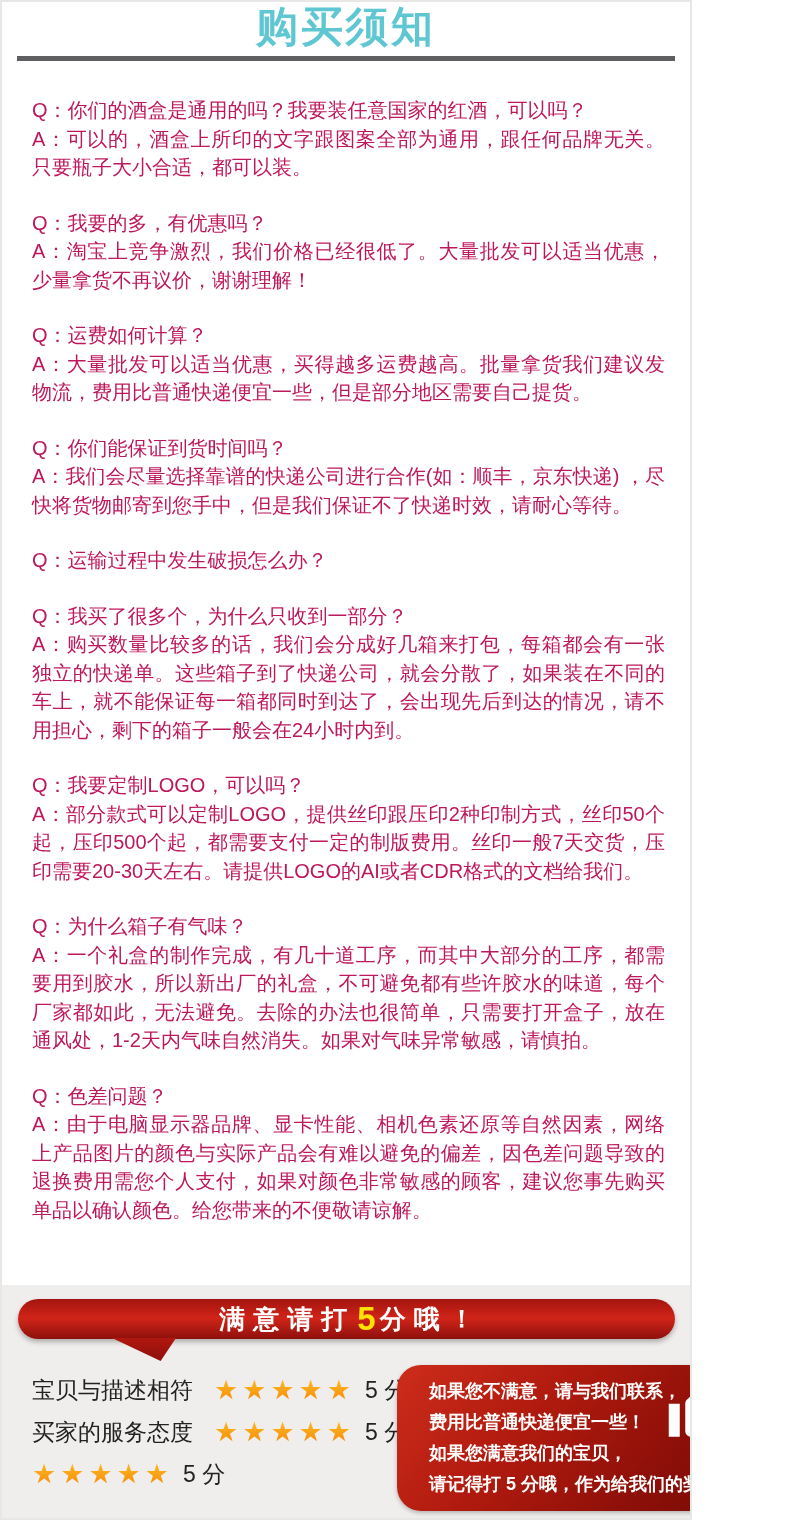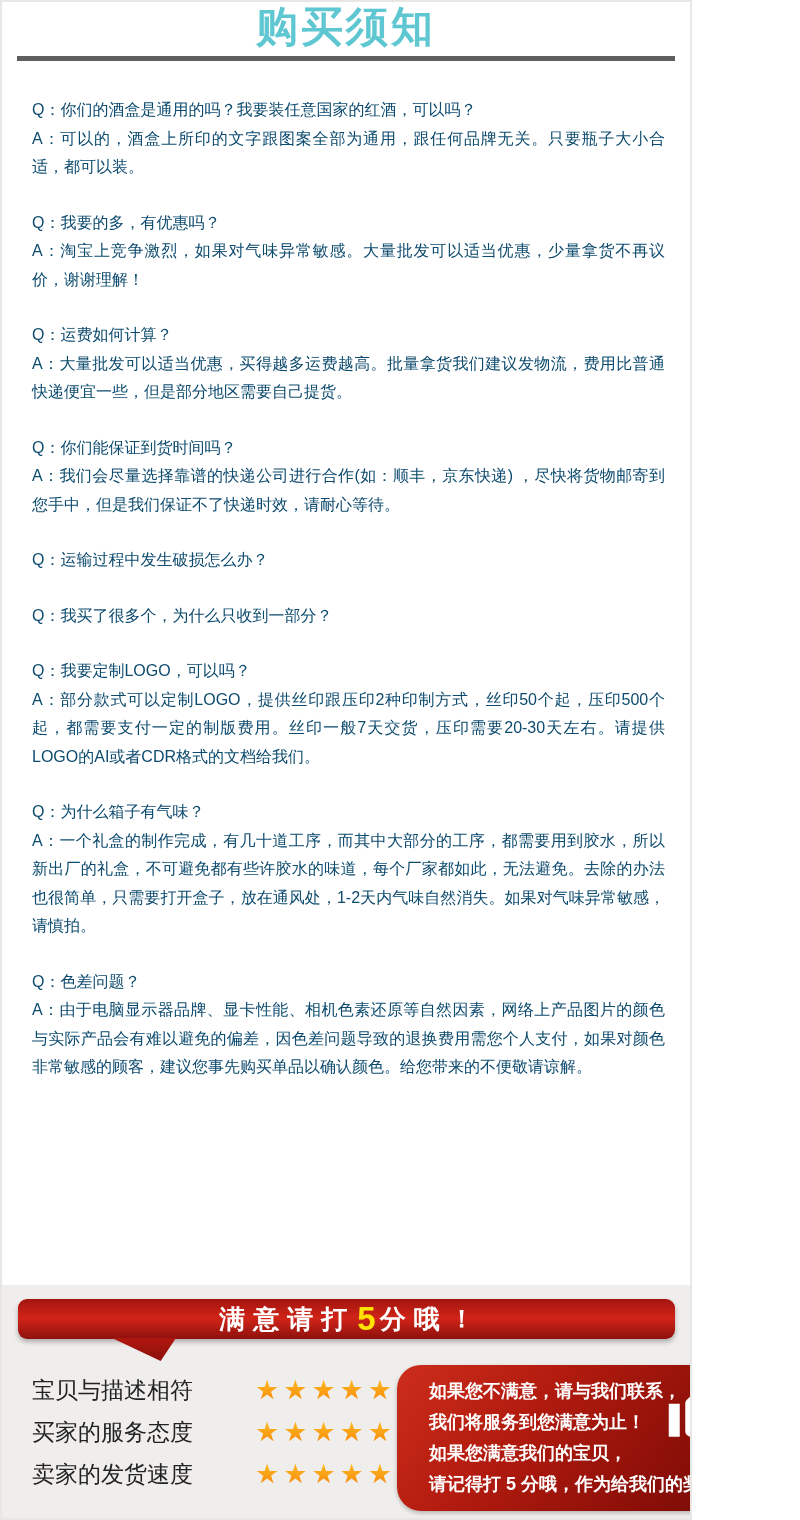--- a/index.html
+++ b/index.html
@@ -6,36 +6,36 @@
   body{width:800px;height:1520px;background:#fff;font-family:"Liberation Sans","DejaVu Sans",sans-serif;}
   .page{position:relative;width:692px;height:1520px;box-sizing:border-box;background:#ffffff;
         border:2px solid #e9e7e5;overflow:hidden;}
   
   .title{margin:0;padding-top:1px;text-align:center;font-size:42px;font-weight:bold;
          color:#5fc7d2;letter-spacing:3px;line-height:48px;}
   .rule{height:5px;background:#5f5f61;margin:5px 15px 0 15px;}
   
   .faq{padding:35px 25px 0 30px;}
   .qa{margin-bottom:27px;}
-  .qa p{margin:0;font-size:16px;line-height:28.5px;color:#0c4a6e;text-align:justify;}
+  .qa p{margin:0;font-size:20px;line-height:28.5px;color:#be185d;text-align:justify;}
   
   .footer{position:absolute;left:0;right:0;top:1283px;bottom:0;background:#f0eeec;}
-  .banner{position:absolute;left:16px;right:15px;top:14px;height:40px;border-radius:9px;
+  .banner{position:absolute;left:16px;right:15px;top:14px;height:40px;border-radius:20px;
           background:linear-gradient(#a3150f 0%,#d12418 48%,#8d100c 100%);
           box-shadow:0 3px 5px rgba(0,0,0,.28);
           display:flex;justify-content:center;align-items:center;color:#fff;font-weight:bold;}
   .banner .zh{font-size:26px;letter-spacing:8px;}
   .banner .score{color:#ffe100;font-size:33px;margin:0 4px 0 2px;letter-spacing:0;}
   .banner .bang{font-size:24px;margin-left:2px;letter-spacing:0;}
   .banner-tail{position:absolute;left:110px;top:53px;width:64px;height:23px;
                background:linear-gradient(#b0170f,#8d100c);
                clip-path:polygon(0 0,100% 0,76% 100%);}
   
   .rows{position:absolute;left:30px;top:84px;}
-  .rate-row{display:flex;align-items:center;height:42px;gap:41px;}
+  .rate-row{display:flex;align-items:center;height:42px;}
   .rate-label{width:182px;font-size:23px;color:#222;}
   .stars{font-size:27px;letter-spacing:4px;margin-right:10px;
          background:linear-gradient(#ffc62a,#f57f04);
          -webkit-background-clip:text;background-clip:text;color:transparent;}
   @supports not ((-webkit-background-clip:text) or (background-clip:text)){
     .stars{color:#f79409;background:none;}
   }
   .rate-score{font-size:23px;color:#222;}
   
   .notice{position:absolute;left:395px;top:80px;width:397px;height:146px;border-radius:24px;
@@ -57,35 +57,36 @@
   <h1 class="title">购买须知</h1>
   <div class="rule"></div>
 
   <div class="faq">
       <div class="qa">
         <p>Q：你们的酒盒是通用的吗？我要装任意国家的红酒，可以吗？</p>
         <p>A：可以的，酒盒上所印的文字跟图案全部为通用，跟任何品牌无关。只要瓶子大小合适，都可以装。</p>
       </div>
       <div class="qa">
         <p>Q：我要的多，有优惠吗？</p>
-        <p>A：淘宝上竞争激烈，如果对气味异常敏感。大量批发可以适当优惠，少量拿货不再议价，谢谢理解！</p>
+        <p>A：淘宝上竞争激烈，我们价格已经很低了。大量批发可以适当优惠，少量拿货不再议价，谢谢理解！</p>
       </div>
       <div class="qa">
         <p>Q：运费如何计算？</p>
         <p>A：大量批发可以适当优惠，买得越多运费越高。批量拿货我们建议发物流，费用比普通快递便宜一些，但是部分地区需要自己提货。</p>
       </div>
       <div class="qa">
         <p>Q：你们能保证到货时间吗？</p>
         <p>A：我们会尽量选择靠谱的快递公司进行合作(如：顺丰，京东快递) ，尽快将货物邮寄到您手中，但是我们保证不了快递时效，请耐心等待。</p>
       </div>
       <div class="qa">
         <p>Q：运输过程中发生破损怎么办？</p>
       </div>
       <div class="qa">
         <p>Q：我买了很多个，为什么只收到一部分？</p>
+        <p>A：购买数量比较多的话，我们会分成好几箱来打包，每箱都会有一张独立的快递单。这些箱子到了快递公司，就会分散了，如果装在不同的车上，就不能保证每一箱都同时到达了，会出现先后到达的情况，请不用担心，剩下的箱子一般会在24小时内到。</p>
       </div>
       <div class="qa">
         <p>Q：我要定制LOGO，可以吗？</p>
         <p>A：部分款式可以定制LOGO，提供丝印跟压印2种印制方式，丝印50个起，压印500个起，都需要支付一定的制版费用。丝印一般7天交货，压印需要20-30天左右。请提供LOGO的AI或者CDR格式的文档给我们。</p>
       </div>
       <div class="qa">
         <p>Q：为什么箱子有气味？</p>
         <p>A：一个礼盒的制作完成，有几十道工序，而其中大部分的工序，都需要用到胶水，所以新出厂的礼盒，不可避免都有些许胶水的味道，每个厂家都如此，无法避免。去除的办法也很简单，只需要打开盒子，放在通风处，1-2天内气味自然消失。如果对气味异常敏感，请慎拍。</p>
       </div>
       <div class="qa">
@@ -109,30 +110,29 @@
           <span class="rate-label">宝贝与描述相符</span>
           <span class="stars">★★★★★</span>
           <span class="rate-score">5 分</span>
         </div>
         <div class="rate-row">
           <span class="rate-label">买家的服务态度</span>
           <span class="stars">★★★★★</span>
           <span class="rate-score">5 分</span>
         </div>
         <div class="rate-row">
-          <span class="rate-label">卖家的发货速度</span>
           <span class="stars">★★★★★</span>
           <span class="rate-score">5 分</span>
         </div>
       </div>
 
     <div class="notice">
       <div>
           <p>如果您不满意，请与我们联系，</p>
-          <p>我们将服务到您满意为止！</p>
+          <p>费用比普通快递便宜一些！</p>
           <p>如果您满意我们的宝贝，</p>
           <p>请记得打 5 分哦，作为给我们的奖励！</p>
         </div>
       <div class="thumb">
         <svg width="66" height="66" viewBox="0 0 24 24">
           <path fill="#ffffff" d="M1 21h4V9H1v12zM23 10c0-1.1-.9-2-2-2h-6.31l.95-4.57.03-.32c0-.41-.17-.79-.44-1.06L14.17 1 7.59 7.59C7.22 7.95 7 8.45 7 9v10c0 1.1.9 2 2 2h9c.83 0 1.54-.5 1.84-1.22l3.02-7.05c.09-.23.14-.47.14-.73v-2z"></path>
         </svg>
       </div>
       <div class="like-tag">
         <span>Like</span>

